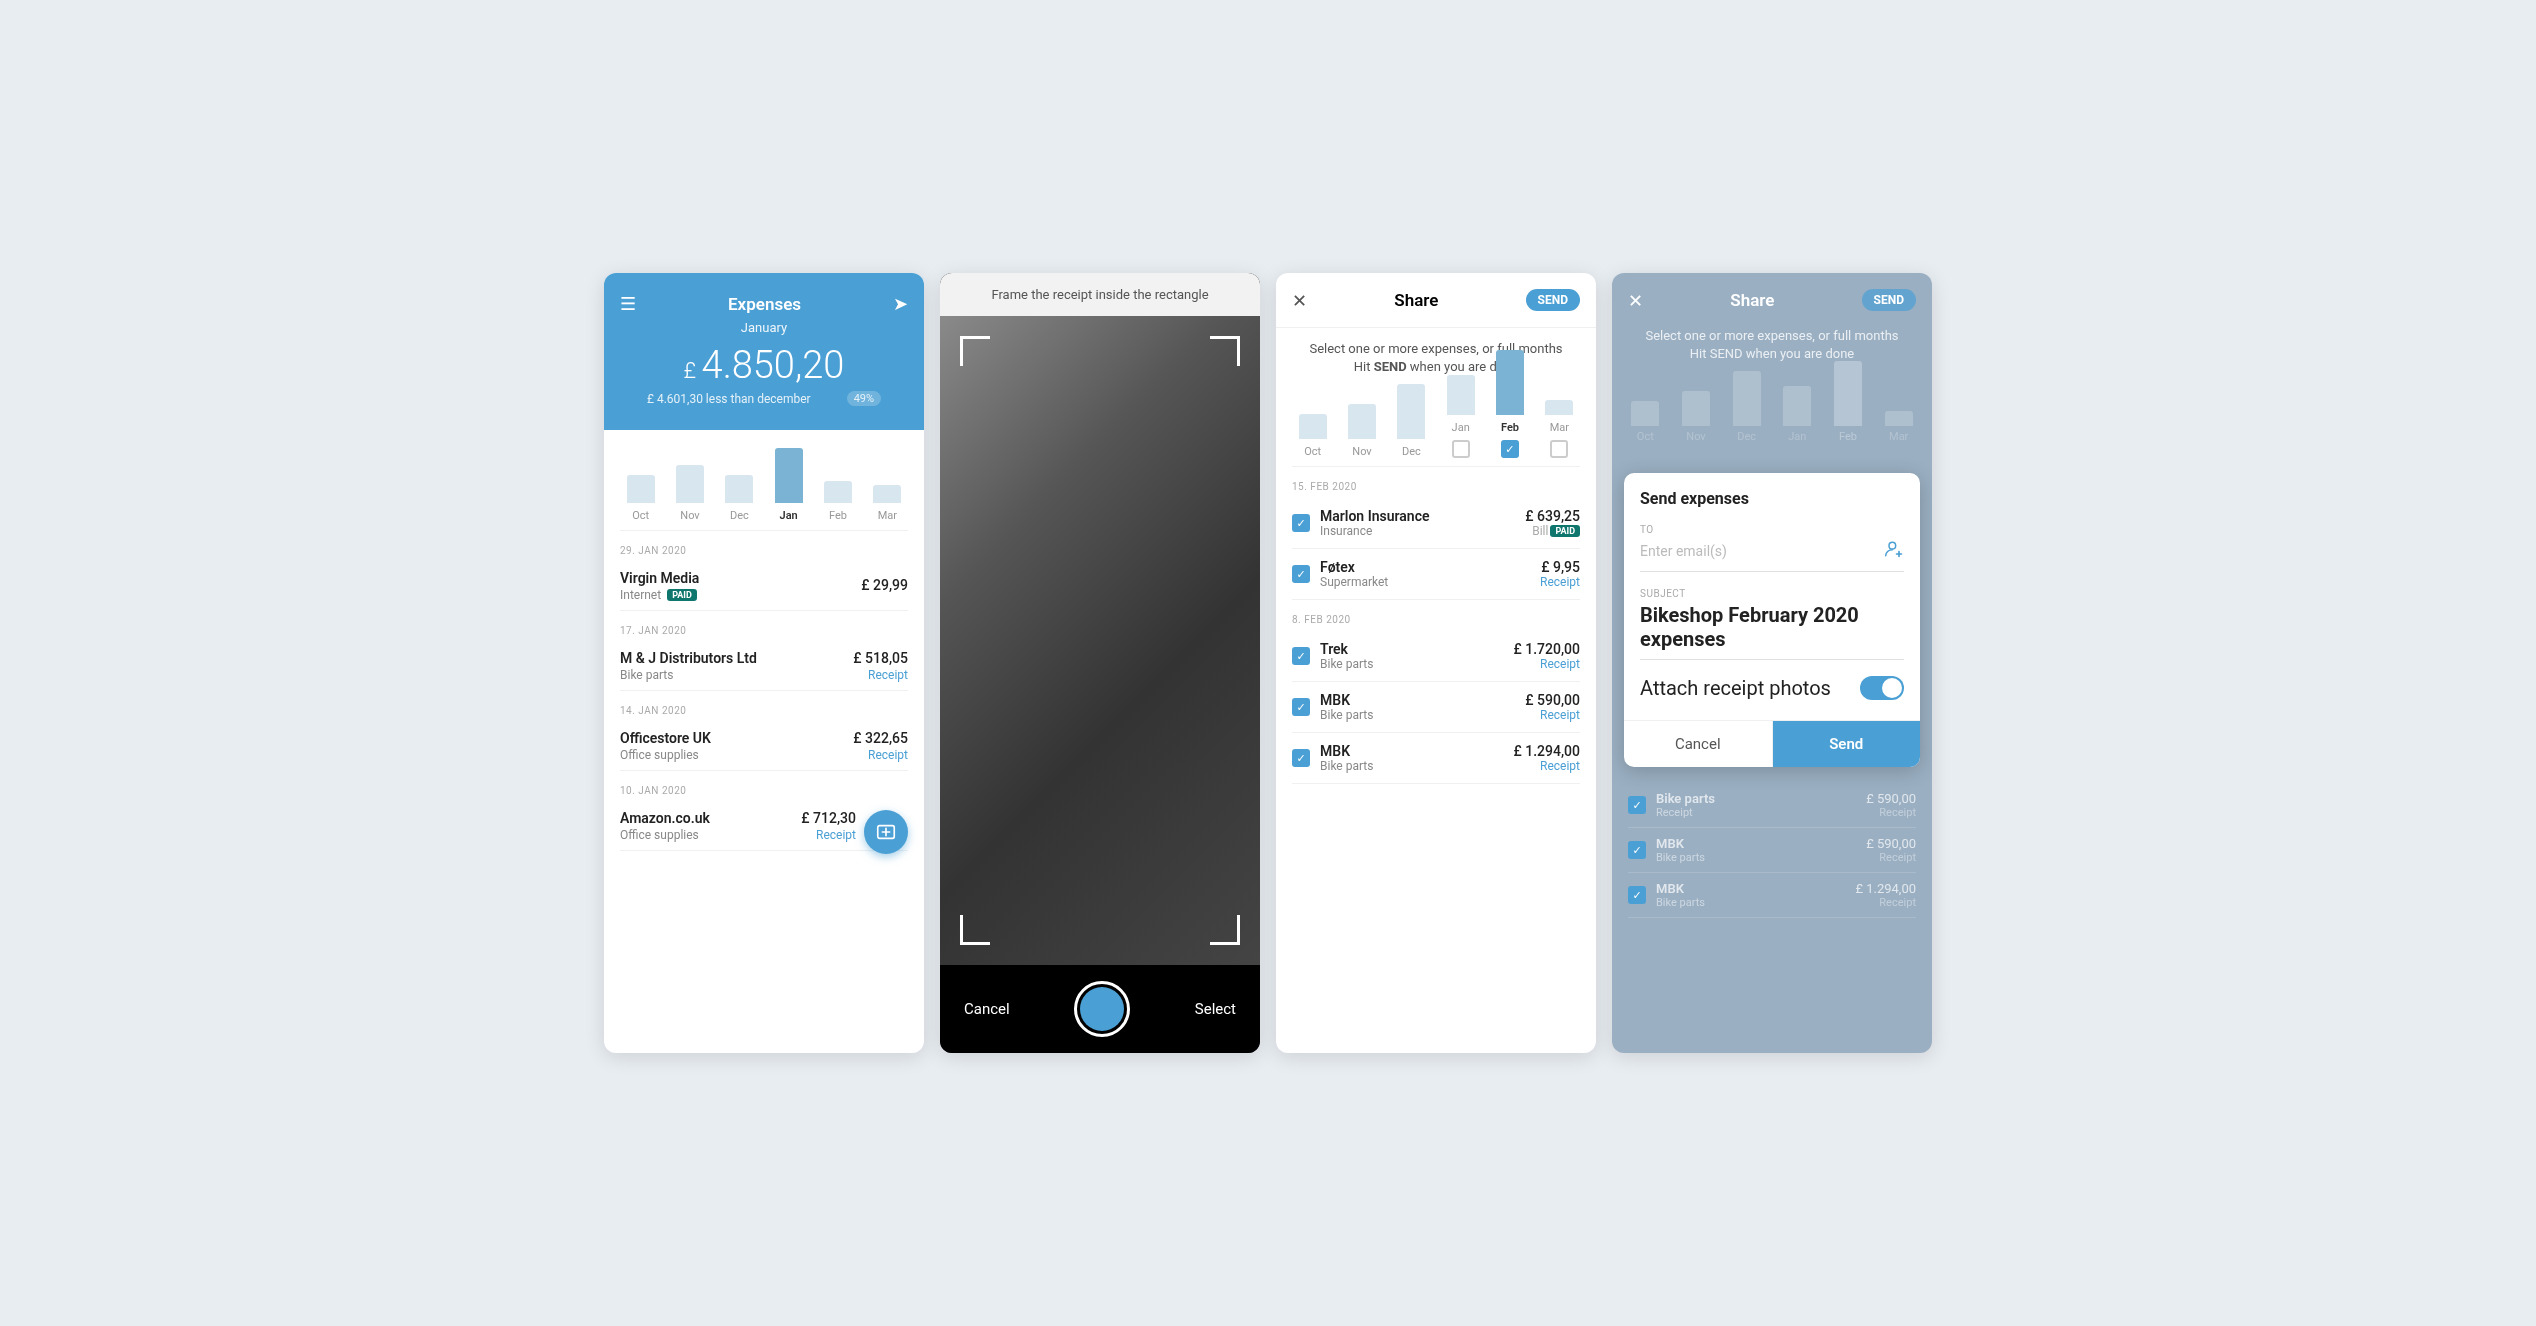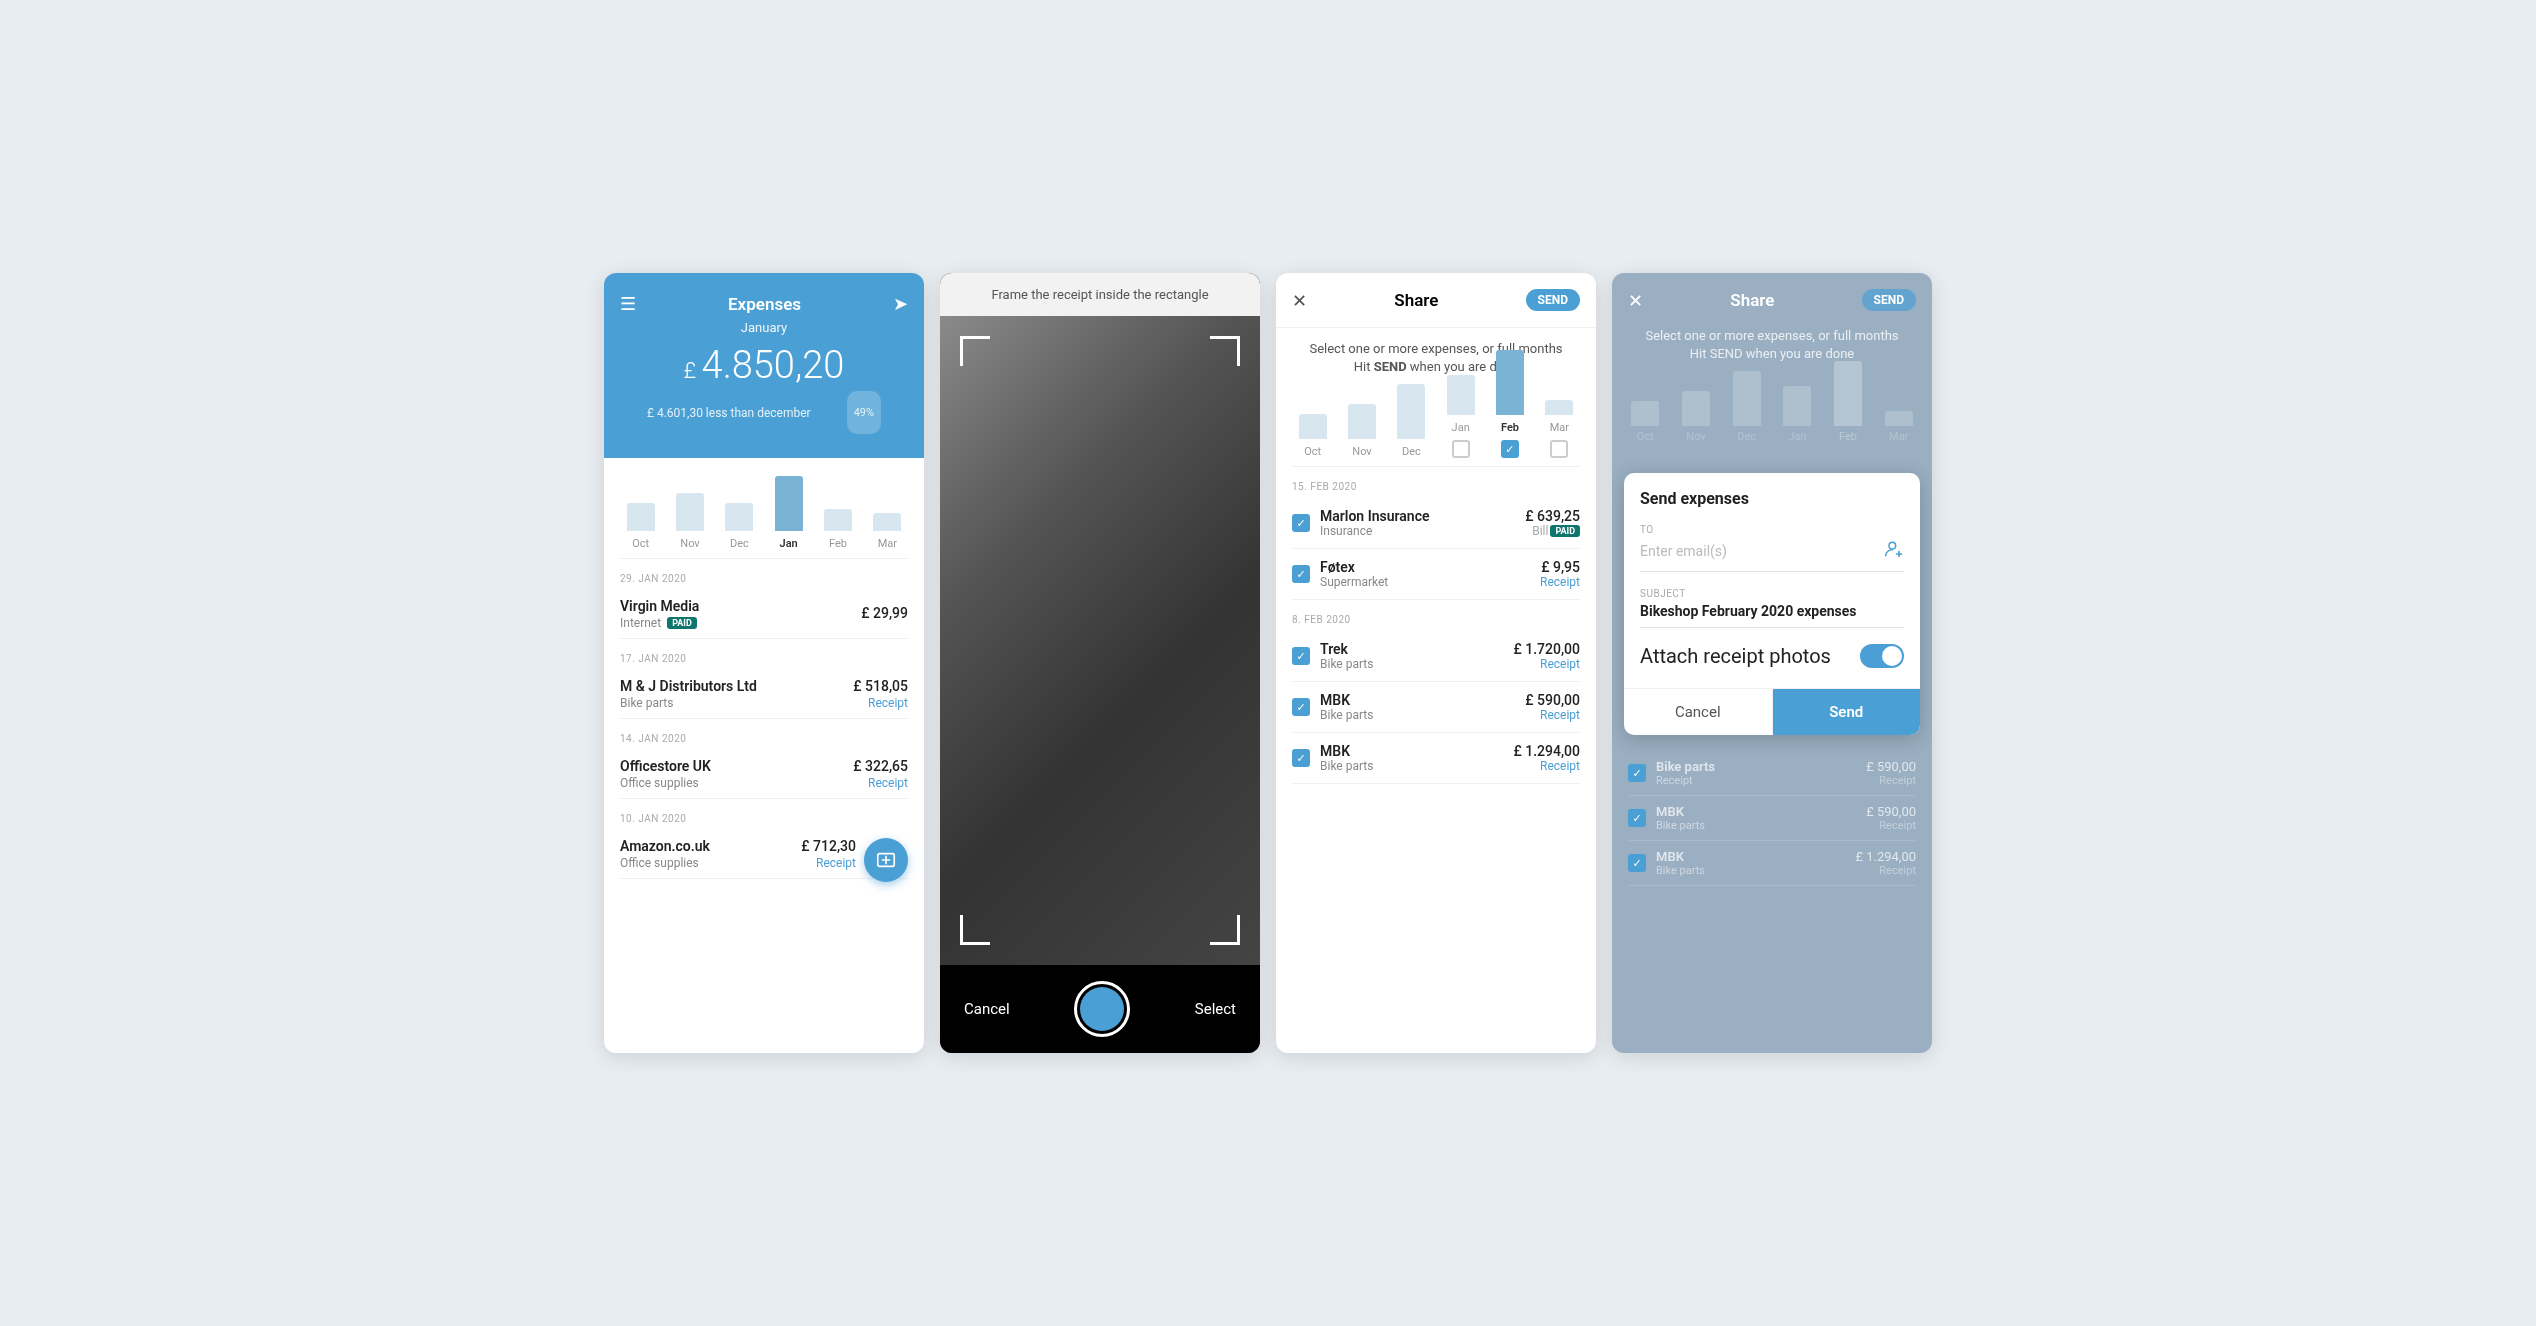--- a/index.html
+++ b/index.html
@@ -76,21 +76,21 @@
       font-size: 12px;
       opacity: 0.85;
       display: flex;
       align-items: center;
       justify-content: center;
       gap: 12px;
     }
     .expenses-subtitle .badge {
       background: rgba(255,255,255,0.25);
       border-radius: 10px;
-      padding: 15px 7px;
+      padding: 1px 7px;
       font-size: 11px;
       margin-left: 24px;
     }
 
     
     .chart-container {
       padding: 12px 8px 0;
       background: #fff;
     }
     .chart-bars {
@@ -483,21 +483,21 @@
     .send-field-input-text {
       flex: 1;
       font-size: 14px;
       color: #bbb;
     }
     .send-field-icon {
       color: #4a9fd4;
       font-size: 16px;
     }
     .send-subject-value {
-      font-size: 14px;
+      font-size: 20px;
       font-weight: 700;
       color: #222;
       border-bottom: 1px solid #e0e0e0;
       padding-bottom: 8px;
       margin-bottom: 16px;
     }
     .send-attach-row {
       display: flex;
       align-items: center;
       justify-content: space-between;

